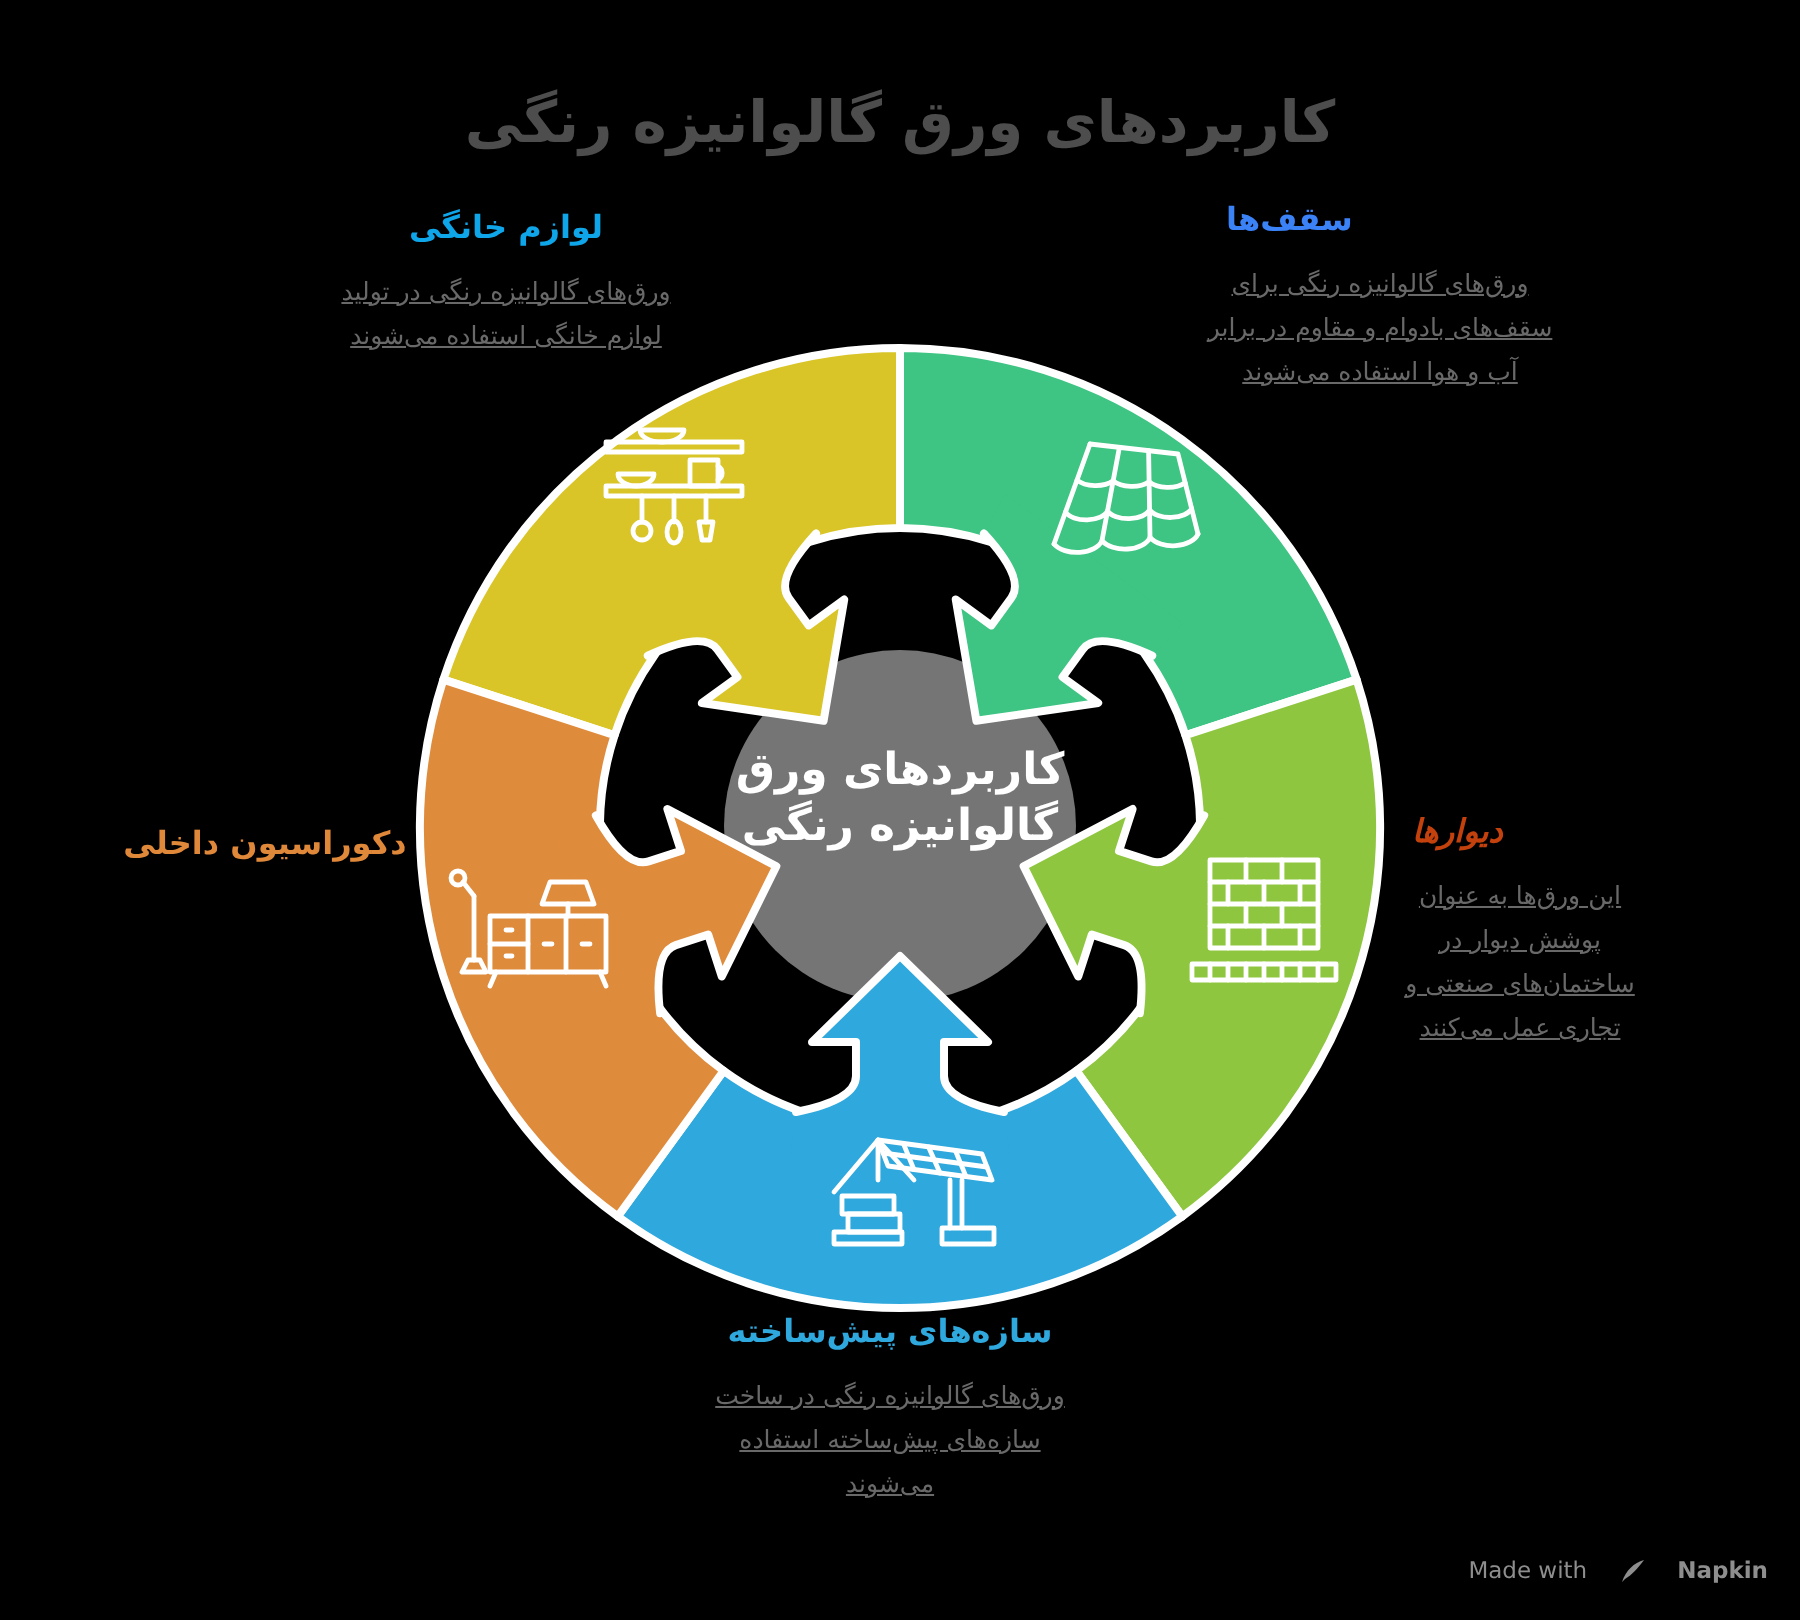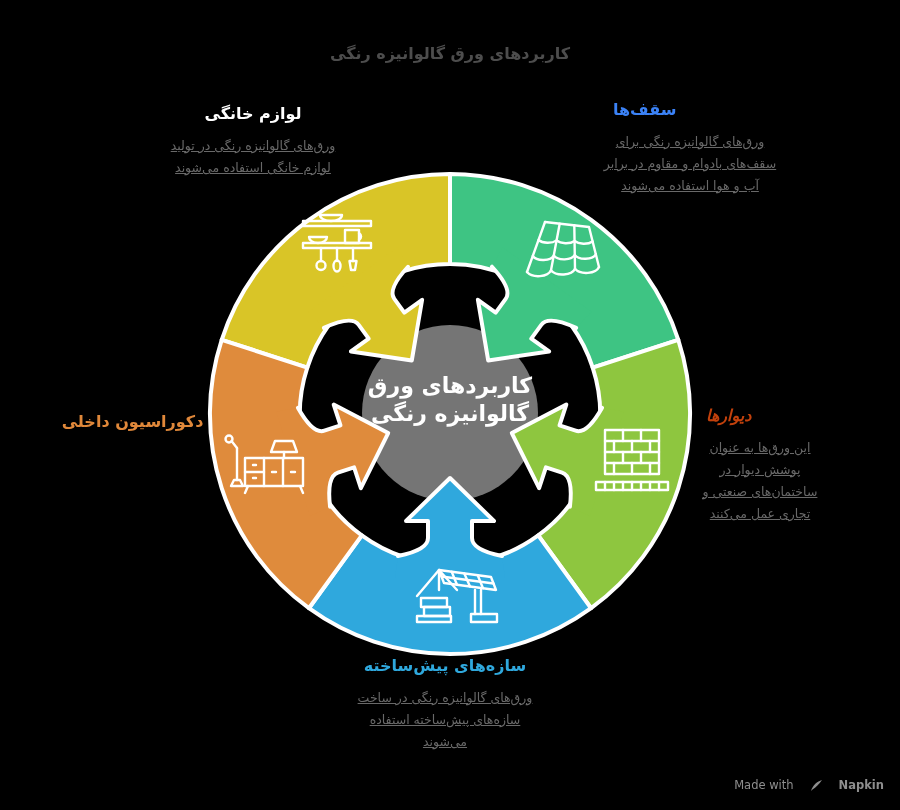--- a/index.html
+++ b/index.html
@@ -8,31 +8,31 @@
     background:#000;
     font-family:"DejaVu Sans", sans-serif;
     overflow:hidden;
   }
   .stage{position:relative;width:900px;height:810px;}
   svg.wheel{position:absolute;left:0;top:0;}
 
   .title{
     position:absolute;left:0;top:44px;width:900px;
     text-align:center;direction:rtl;
-    font-size:16px;font-weight:bold;color:#4d4d4d;
+    font-size:29px;font-weight:bold;color:#4d4d4d;
   }
 
   .block{position:absolute;direction:rtl;}
   .block h3{
     margin:0 0 10px 0;font-size:16px;font-weight:bold;line-height:1.3;
   }
   .block p{
     margin:0;font-size:12.5px;line-height:22px;color:#696969;text-align:center;text-decoration:underline;
   }
-  .h-yellow{color:#ffffff;}
+  .h-yellow{color:#0ea5e9;}
   .h-green{color:#3b82f6;}
   .h-lime{color:#c2410c;font-style:italic;}
   .h-blue{color:#2fa8dd;}
   .h-orange{color:#e0883a;}
 
   .blk-appliances{left:148px;top:104px;width:210px;}
   .blk-appliances h3{text-align:center;}
   .blk-appliances p{padding:0 8px;}
 
   .blk-roofs{left:595px;top:100px;width:190px;}

